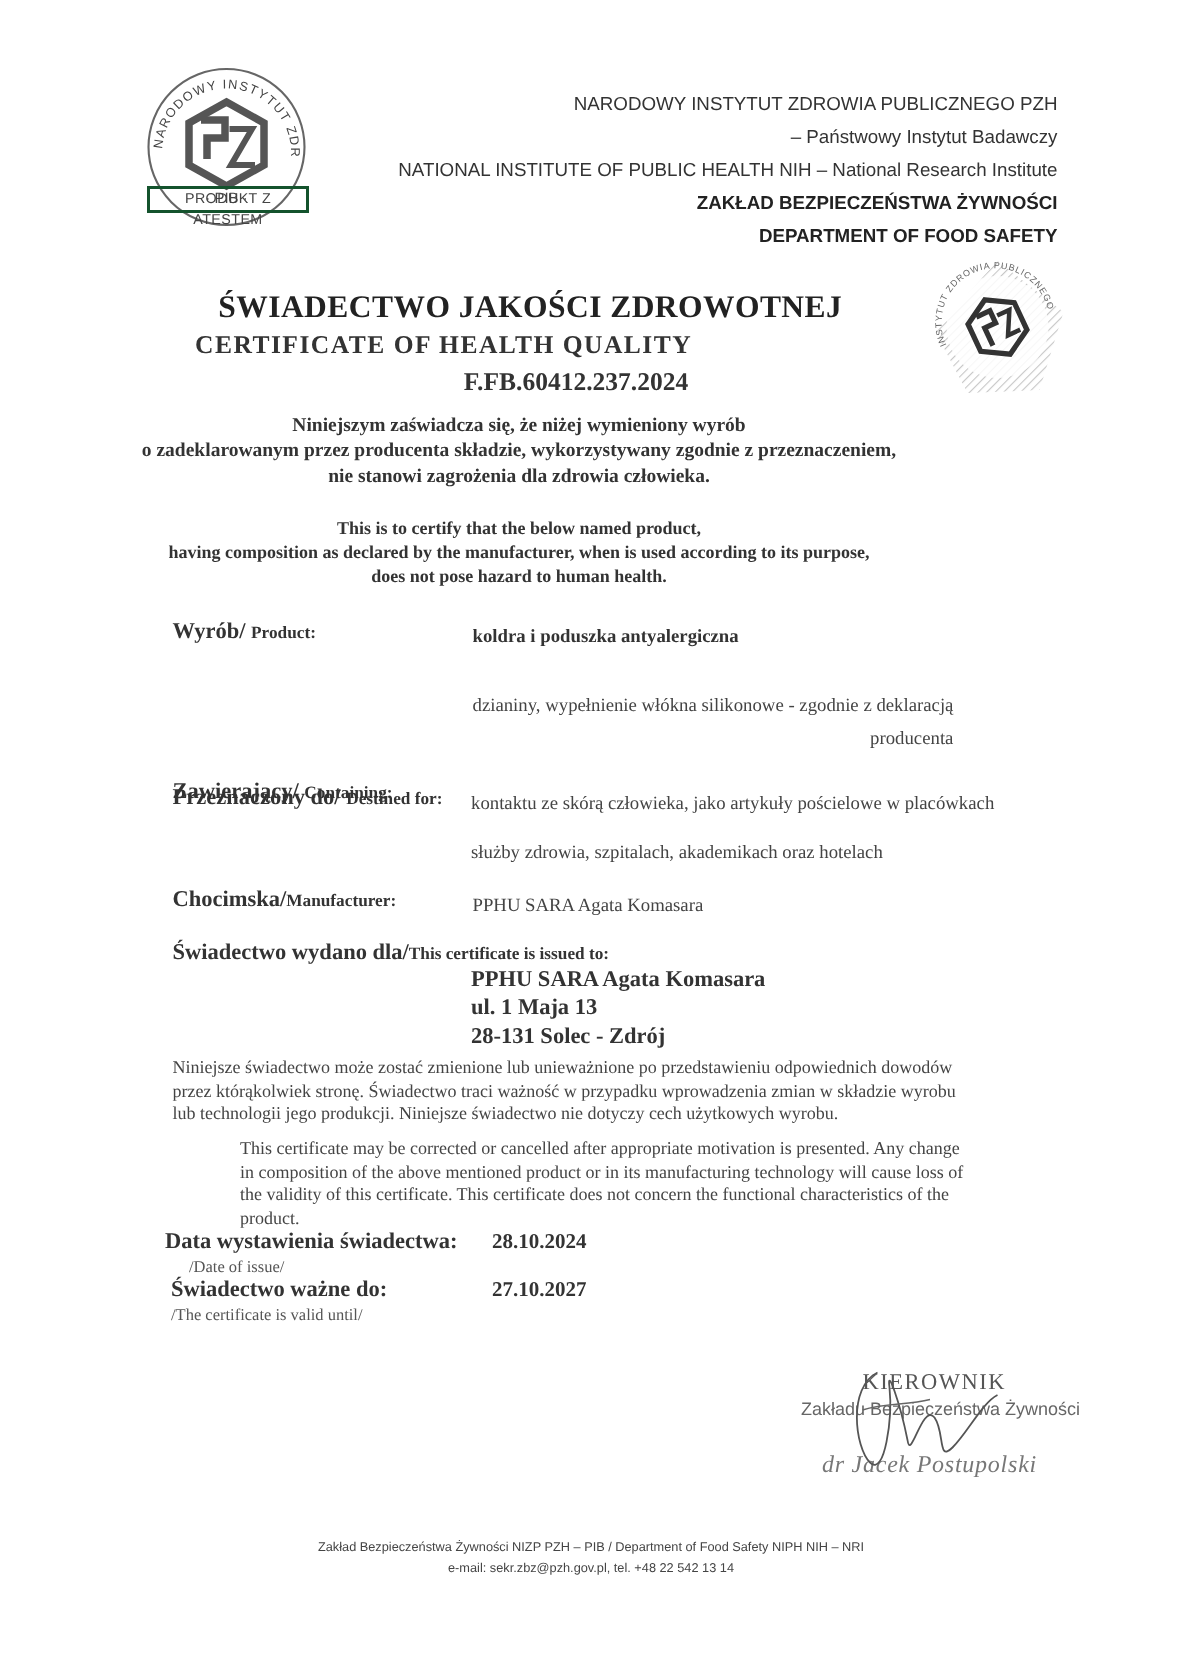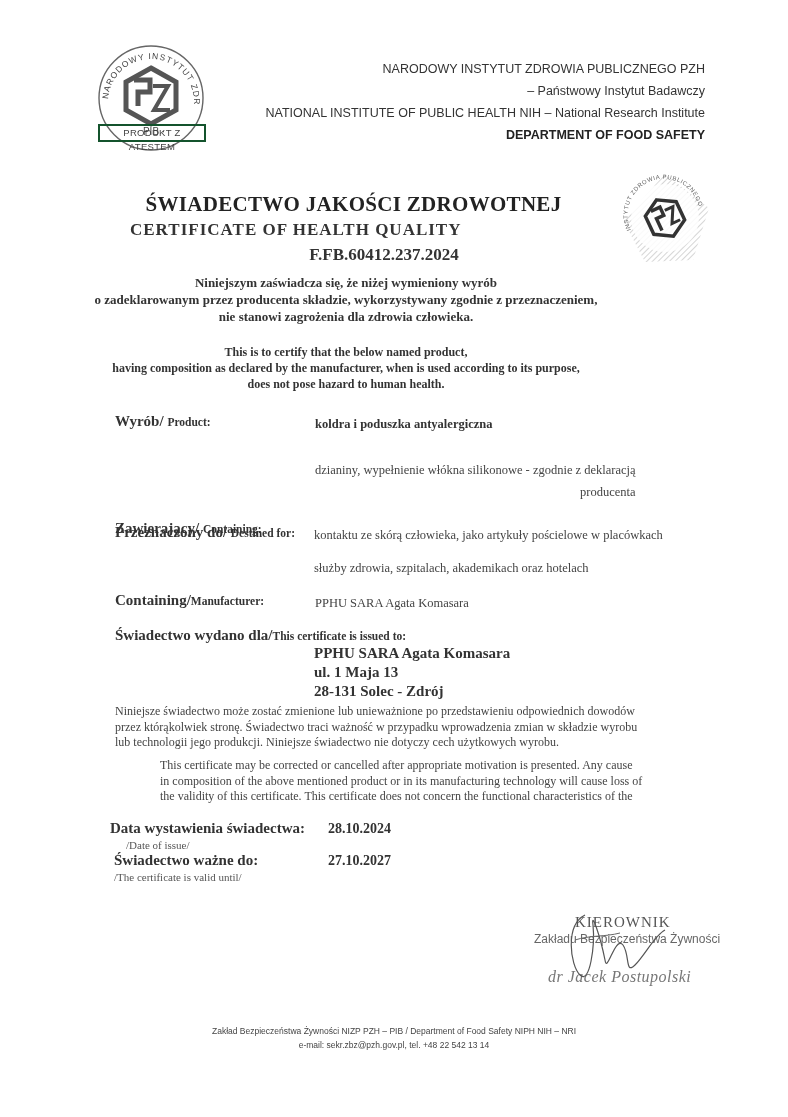--- a/index.html
+++ b/index.html
@@ -67,20 +67,21 @@
     <path d="M63 46 L78 46 L64 70 L80 70" fill="none" stroke="#555" stroke-width="4"></path>
     <text x="61" y="95" text-anchor="middle" font-family="Liberation Sans, sans-serif" font-size="10" fill="#444">· PIB ·</text>
   </svg>
 </div>
 <div id="logo-caption" class="abs sans">PRODUKT Z ATESTEM</div>
 
 <div id="inst" class="abs sans">
   <div>NARODOWY INSTYTUT ZDROWIA PUBLICZNEGO PZH</div>
   <div>– Państwowy Instytut Badawczy</div>
   <div>NATIONAL INSTITUTE OF PUBLIC HEALTH NIH – National Research Institute</div>
+  <div class="b">ZAKŁAD BEZPIECZEŃSTWA ŻYWNOŚCI</div>
   <div class="b">DEPARTMENT OF FOOD SAFETY</div>
 </div>
 
 <div id="title-pl" class="abs serif">ŚWIADECTWO JAKOŚCI ZDROWOTNEJ</div>
 <div id="title-en" class="abs serif">CERTIFICATE OF HEALTH QUALITY</div>
 <div id="cert-no" class="abs serif">F.FB.60412.237.2024</div>
 
 <div id="stamp" class="abs">
   <svg width="100" height="100" viewBox="0 0 100 100">
     <defs>
@@ -132,42 +133,43 @@
 <div class="abs row-label serif" style="top:524px;text-align:center;">
   <span>Przeznaczony do/</span>
   <span class="en">Destined for:</span>
 </div>
 <div class="abs row-val serif" style="top:526px; left:314px;">
   <div>kontaktu ze skórą człowieka, jako artykuły pościelowe w placówkach</div>
   <div style="margin-top:15px;">służby zdrowia, szpitalach, akademikach oraz hotelach</div>
 </div>
 
 <div class="abs row-label serif" style="top:592px;">
-  <span>Containing/</span><span class="en">Manufacturer:</span>
+  <span>Chocimska/</span><span class="en">Manufacturer:</span>
 </div>
 <div class="abs row-val serif" style="top:594px;">PPHU SARA Agata Komasara</div>
 
 <div id="wydano-label" class="abs serif">
   <span>Świadectwo wydano dla/</span><span class="en">This certificate is issued to:</span>
 </div>
 <div id="addr" class="abs serif">
   <div>PPHU SARA Agata Komasara</div>
   <div>ul. 1 Maja 13</div>
   <div>28-131 Solec - Zdrój</div>
 </div>
 
 <div id="note-pl" class="abs serif">
   <div>Niniejsze świadectwo może zostać zmienione lub unieważnione po przedstawieniu odpowiednich dowodów</div>
   <div>przez którąkolwiek  stronę. Świadectwo traci ważność w przypadku wprowadzenia zmian w składzie  wyrobu</div>
   <div>lub technologii  jego produkcji. Niniejsze świadectwo nie dotyczy cech użytkowych wyrobu.</div>
 </div>
 <div id="note-en" class="abs serif">
-  <div>This certificate may be corrected or cancelled after appropriate motivation is presented. Any cause</div>
+  <div>This certificate may be corrected or cancelled after appropriate motivation is presented. Any change</div>
   <div>in composition of the above mentioned product or in its manufacturing technology will cause loss of</div>
   <div>the validity of this certificate. This certificate does not concern the functional characteristics of the</div>
+  <div>product.</div>
 </div>
 
 <div class="abs serif date-label" style="left:110px; top:820px;">Data wystawienia świadectwa:</div>
 <div class="abs serif date-val" style="left:328px; top:821px;">28.10.2024</div>
 <div class="abs serif date-sub" style="left:126px; top:839px;">/Date of issue/</div>
 <div class="abs serif date-label" style="left:114px; top:852px;">Świadectwo ważne do:</div>
 <div class="abs serif date-val" style="left:328px; top:853px;">27.10.2027</div>
 <div class="abs serif date-sub" style="left:114px; top:871px;">/The certificate is valid until/</div>
 
 <div id="kierownik" class="abs serif">KIEROWNIK</div>

